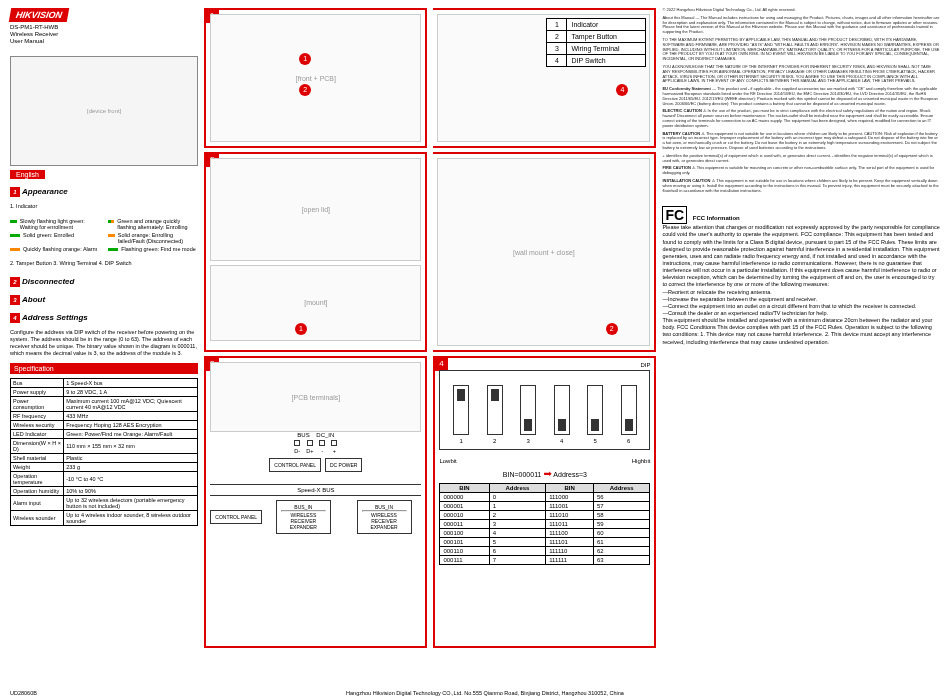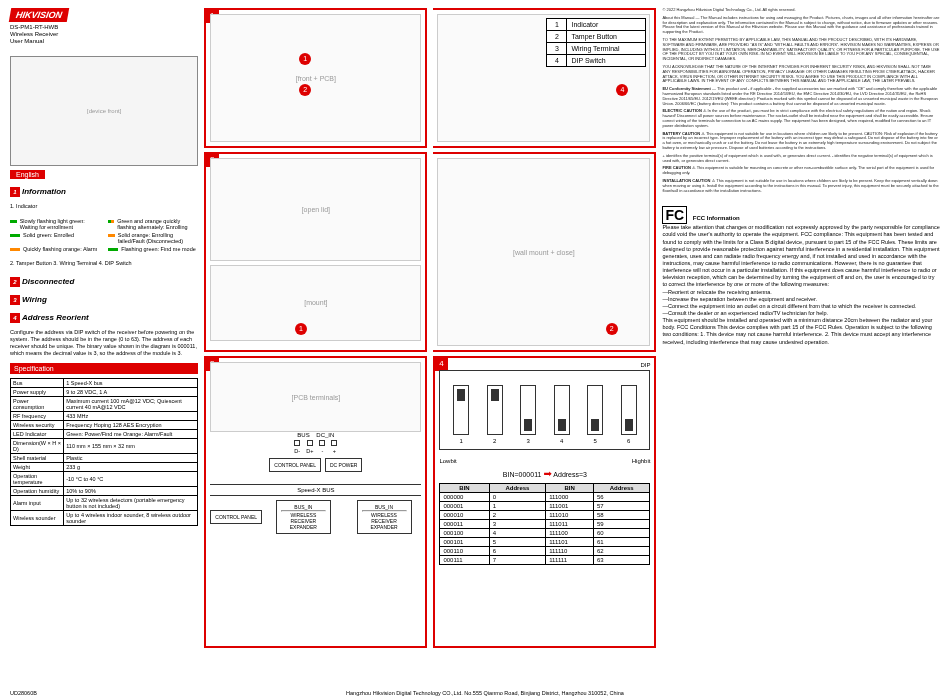--- a/index.html
+++ b/index.html
@@ -64,21 +64,21 @@
       <div class="logo-bar">HIKVISION</div>
       <div class="prod-head">
         <span>DS-PM1-RT-HWB</span><br>
         <span>Wireless Receiver</span><br>
         <span>User Manual</span>
       </div>
     </div>
     <div class="device-img">[device front]</div>
     <div><span class="lang-tab">English</span></div>
 
-    <div class="section-title"><span class="num-box">1</span><span>Information</span></div>
+    <div class="section-title"><span class="num-box">1</span><span>Appearance</span></div>
     <div class="body-text">1. Indicator</div>
     <div>
       <div class="indicator-row">
           <div class="ind-item">
             <div class="ind-bar g"></div>
             <span>Slowly flashing light green: Waiting for enrollment</span>
           </div>
           <div class="ind-item">
             <div class="ind-bar go"></div>
             <span>Green and orange quickly flashing alternately: Enrolling</span>
@@ -101,22 +101,22 @@
           </div>
           <div class="ind-item">
             <div class="ind-bar g"></div>
             <span>Flashing green: Find me mode</span>
           </div>
         </div>
     </div>
     <div class="body-text">2. Tamper Button   3. Wiring Terminal   4. DIP Switch</div>
 
     <div class="section-title"><span class="num-box">2</span><span>Disconnected</span></div>
-    <div class="section-title"><span class="num-box">3</span><span>Wiring</span></div>
-    <div class="section-title"><span class="num-box">4</span><span>Address Reorient</span></div>
+    <div class="section-title"><span class="num-box">3</span><span>About</span></div>
+    <div class="section-title"><span class="num-box">4</span><span>Address Settings</span></div>
     <div class="body-text">Configure the address via DIP switch of the receiver before powering on the system. The address should be in the range (0 to 63). The address of each receiver should be unique. The binary value shown in the diagram is 000011, which means the decimal value is 3, so the address of the module is 3.</div>
 
     <div class="spec-head">Specification</div>
     <table class="spec-table">
       <tbody id="spec-body">
           <tr>
             <td>Bus</td>
             <td>1 Speed-X bus</td>
           </tr>
           <tr>

